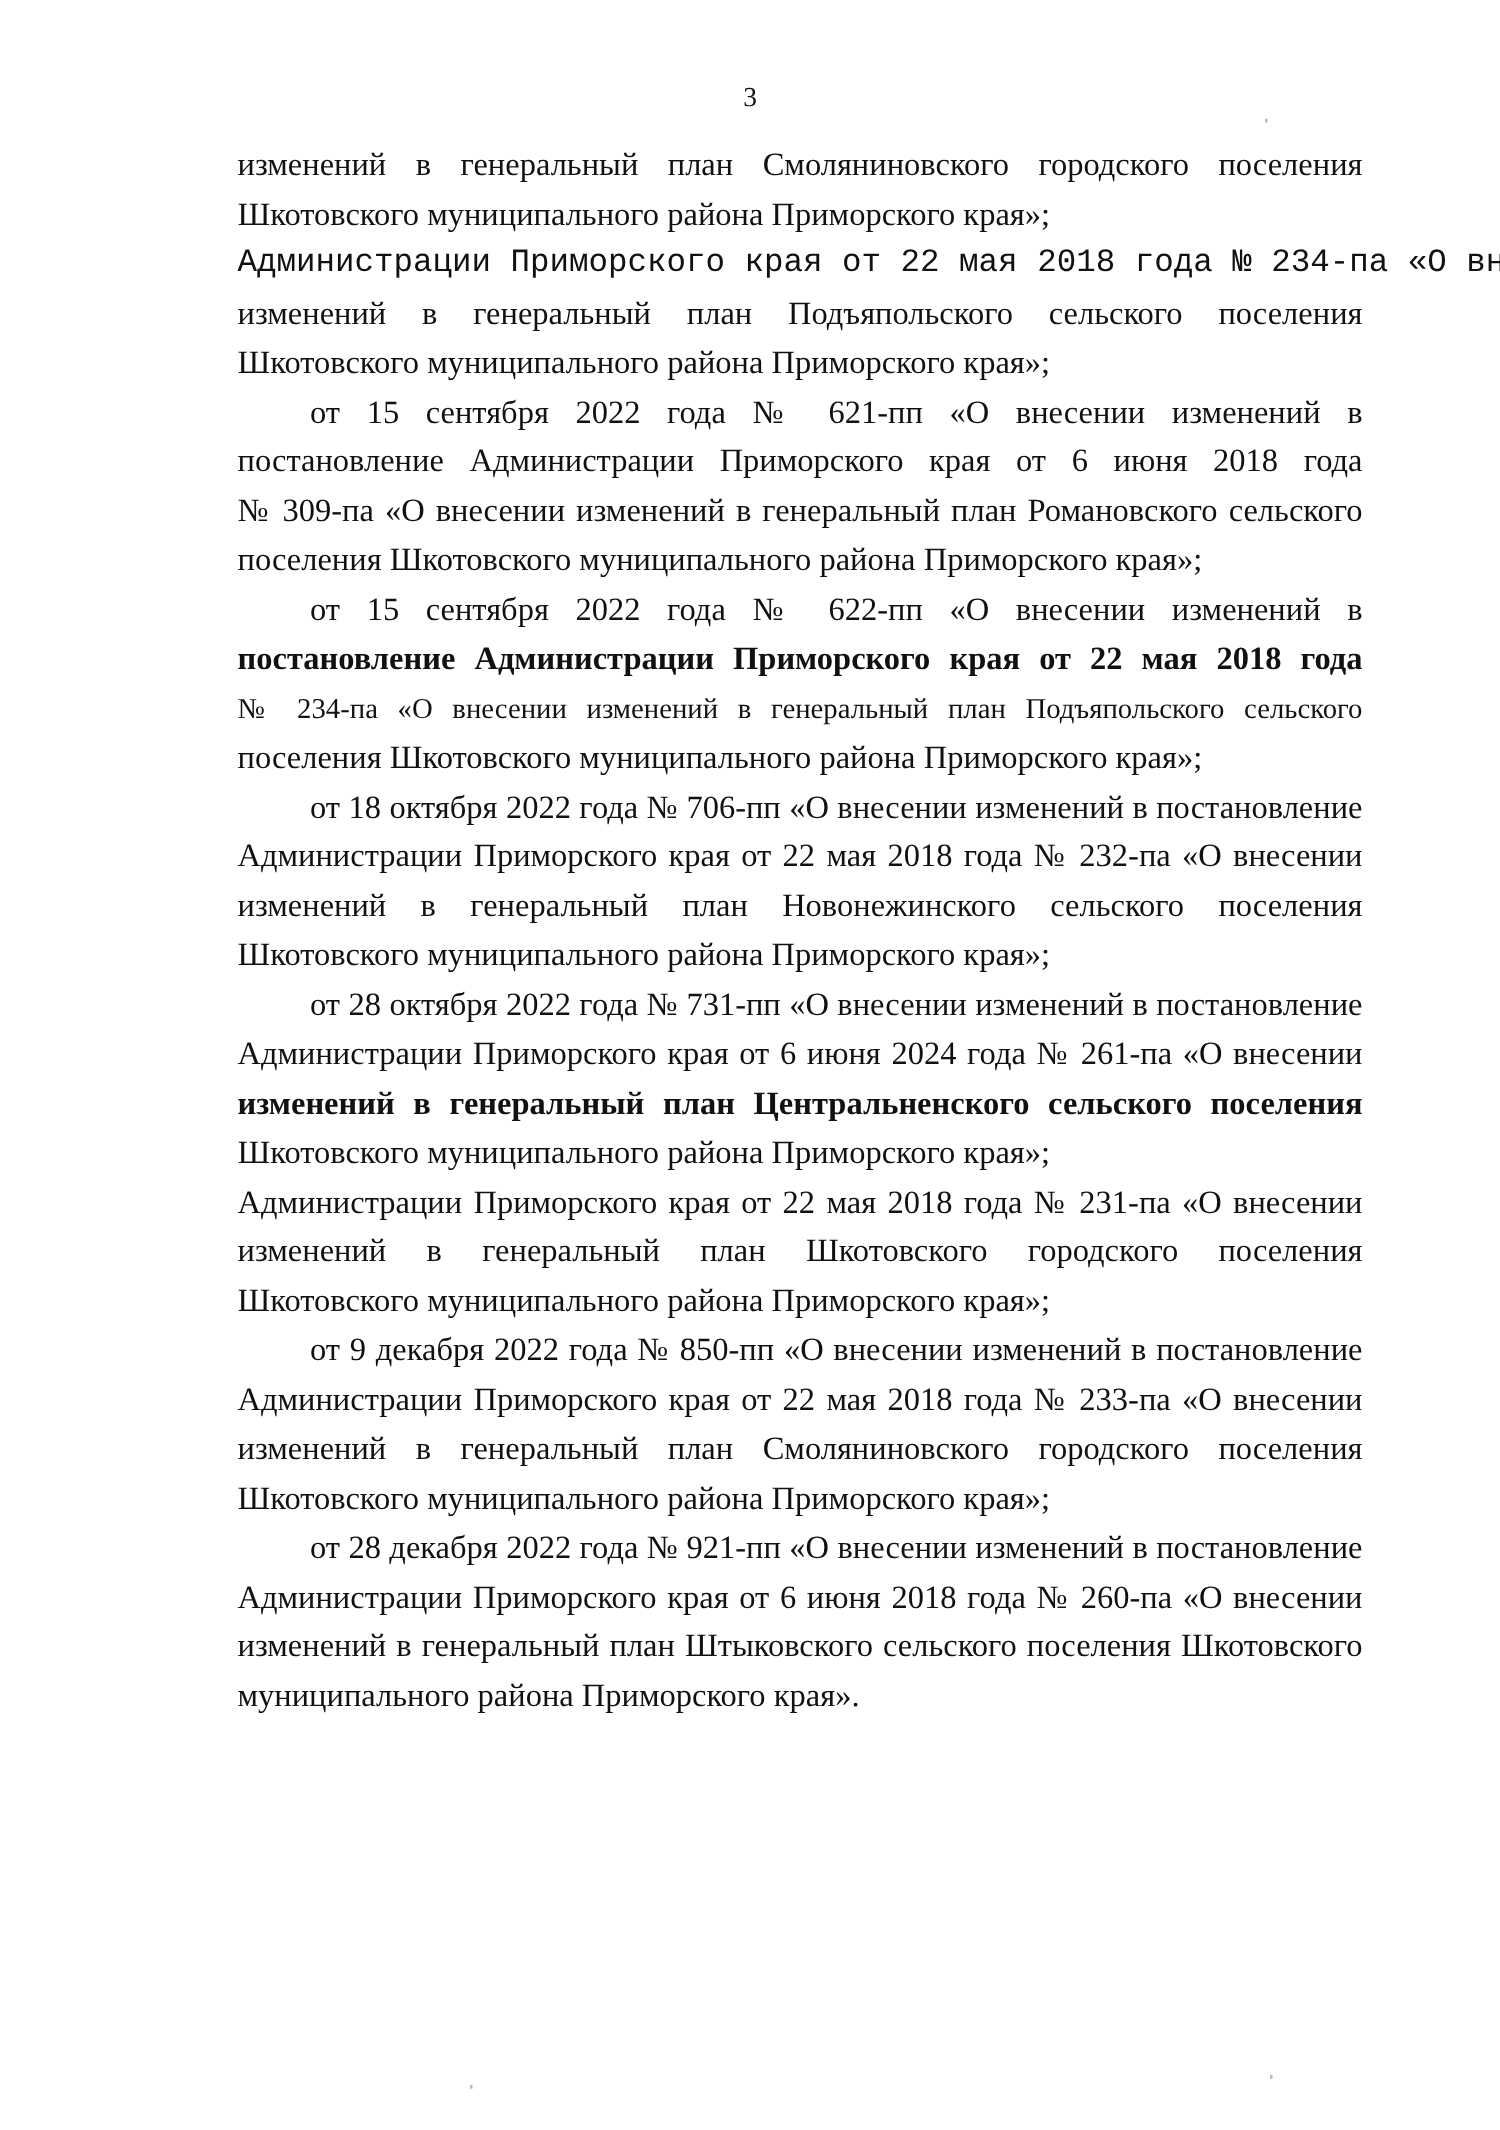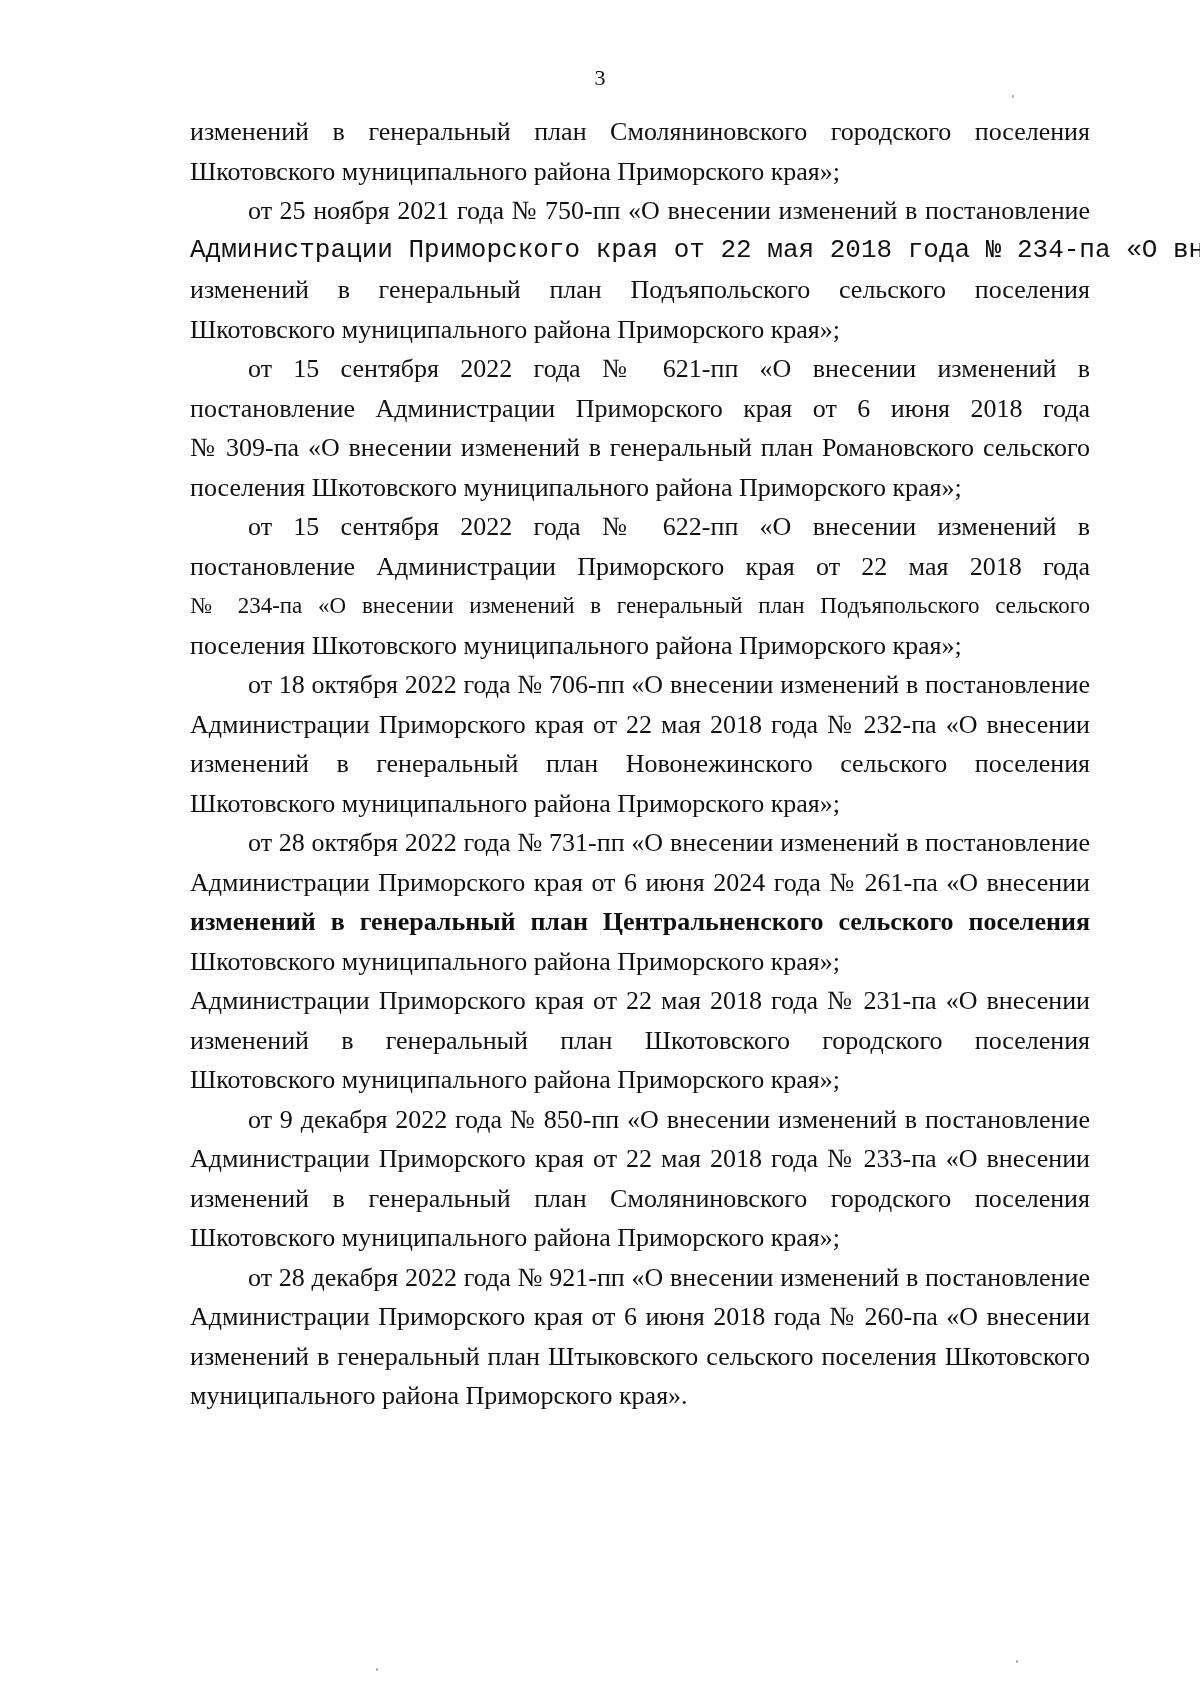--- a/index.html
+++ b/index.html
@@ -66,34 +66,33 @@
 <body>
 
 <div class="page">
   <div class="page-number">3</div>
   <div class="body-text" id="body-text">
       <div>
         <span class="line" style="white-space: nowrap;">изменений в генеральный план Смоляниновского городского поселения</span>
         <span class="line last" style="white-space: nowrap;">Шкотовского муниципального района Приморского края»;</span>
       </div>
       <div>
-        <span class="line indent" style="white-space: nowrap;">от 25 ноября 2021 года № 750-пп «О внесении изменений в постановление</span>
         <span class="line" style="white-space: nowrap; font-family: Liberation Mono, monospace;">Администрации Приморского края от 22 мая 2018 года № 234-па «О внесении</span>
         <span class="line" style="white-space: nowrap;">изменений в генеральный план Подъяпольского сельского поселения</span>
         <span class="line last" style="white-space: nowrap;">Шкотовского муниципального района Приморского края»;</span>
       </div>
       <div>
         <span class="line indent" style="white-space: nowrap;">от 15 сентября 2022 года № 621-пп «О внесении изменений в</span>
         <span class="line" style="white-space: nowrap;">постановление Администрации Приморского края от 6 июня 2018 года</span>
         <span class="line" style="white-space: nowrap;">№ 309-па «О внесении изменений в генеральный план Романовского сельского</span>
         <span class="line last" style="white-space: nowrap;">поселения Шкотовского муниципального района Приморского края»;</span>
       </div>
       <div>
         <span class="line indent" style="white-space: nowrap;">от 15 сентября 2022 года № 622-пп «О внесении изменений в</span>
-        <span class="line" style="white-space: nowrap;">постановление Администрации Приморского края от 22 мая 2018 года</span>
+        <span class="line" style="white-space: nowrap; font-weight: bold;">постановление Администрации Приморского края от 22 мая 2018 года</span>
         <span class="line" style="white-space: nowrap; font-size: 23px;">№ 234-па «О внесении изменений в генеральный план Подъяпольского сельского</span>
         <span class="line last" style="white-space: nowrap;">поселения Шкотовского муниципального района Приморского края»;</span>
       </div>
       <div>
         <span class="line indent" style="white-space: nowrap;">от 18 октября 2022 года № 706-пп «О внесении изменений в постановление</span>
         <span class="line" style="white-space: nowrap;">Администрации Приморского края от 22 мая 2018 года № 232-па «О внесении</span>
         <span class="line" style="white-space: nowrap;">изменений в генеральный план Новонежинского сельского поселения</span>
         <span class="line last" style="white-space: nowrap;">Шкотовского муниципального района Приморского края»;</span>
       </div>
       <div>

